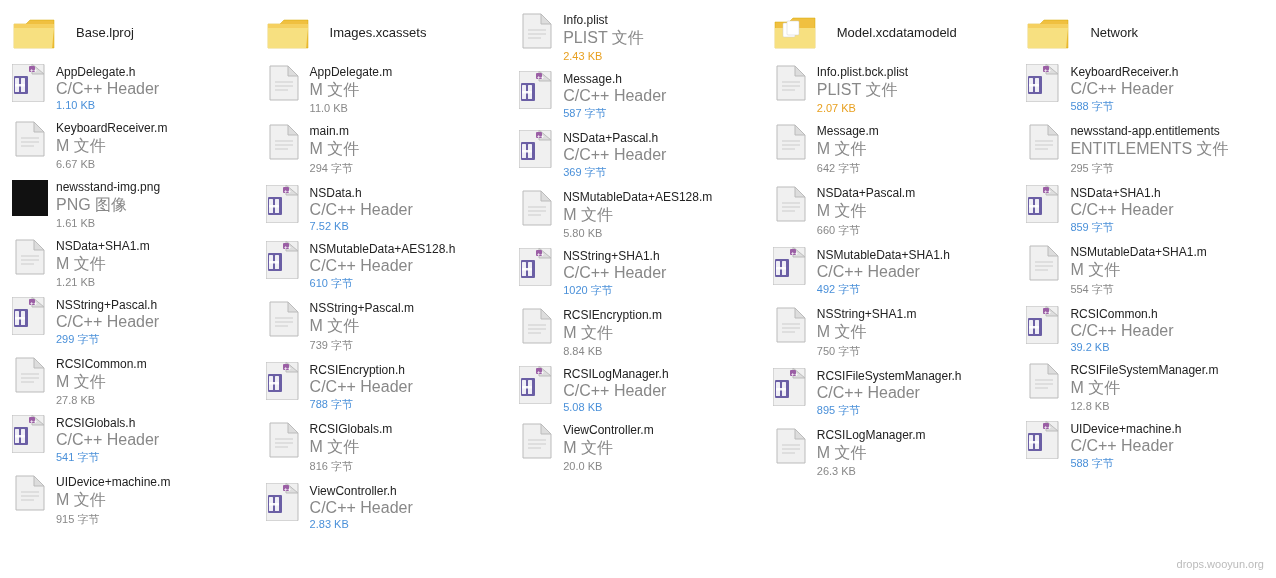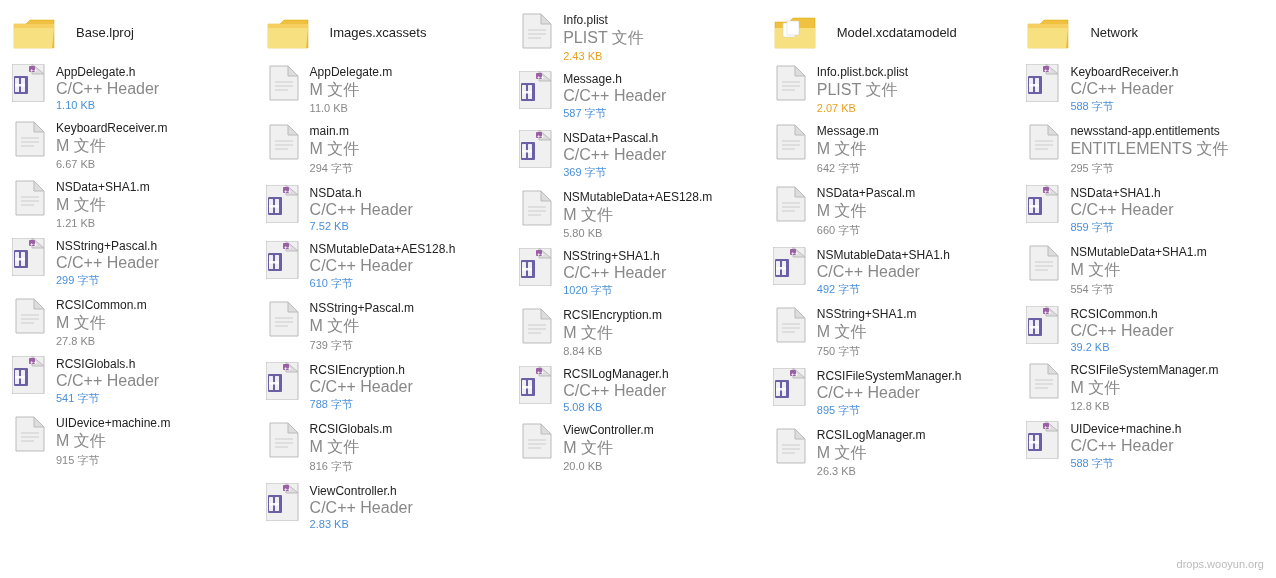--- a/index.html
+++ b/index.html
@@ -129,20 +129,32 @@
   </svg>
         </div>
         <div class="file-info">
           <span class="file-name">KeyboardReceiver.m</span>
           <span class="file-type">M 文件</span>
           <span class="file-size">6.67 KB</span>
         </div>
       </div>
       <div class="file-item">
         <div class="file-icon">
+          <svg width="36" height="36" viewBox="0 0 36 36">
+    <rect x="0" y="0" width="36" height="36" fill="#111"></rect>
+  </svg>
+        </div>
+        <div class="file-info">
+          <span class="file-name">newsstand-img.png</span>
+          <span class="file-type">PNG 图像</span>
+          <span class="file-size">1.61 KB</span>
+        </div>
+      </div>
+      <div class="file-item">
+        <div class="file-icon">
           <svg width="32" height="38" viewBox="0 0 32 38">
     <path d="M2,2 L20,2 L30,12 L30,36 L2,36 Z" fill="#f0f0f0" stroke="#bbb" stroke-width="1"></path>
     <path d="M20,2 L20,12 L30,12 Z" fill="#ddd" stroke="#bbb" stroke-width="1"></path>
     <line x1="7" y1="18" x2="25" y2="18" stroke="#ccc" stroke-width="1"></line>
     <line x1="7" y1="22" x2="25" y2="22" stroke="#ccc" stroke-width="1"></line>
     <line x1="7" y1="26" x2="20" y2="26" stroke="#ccc" stroke-width="1"></line>
   </svg>
         </div>
         <div class="file-info">
           <span class="file-name">NSData+SHA1.m</span>

